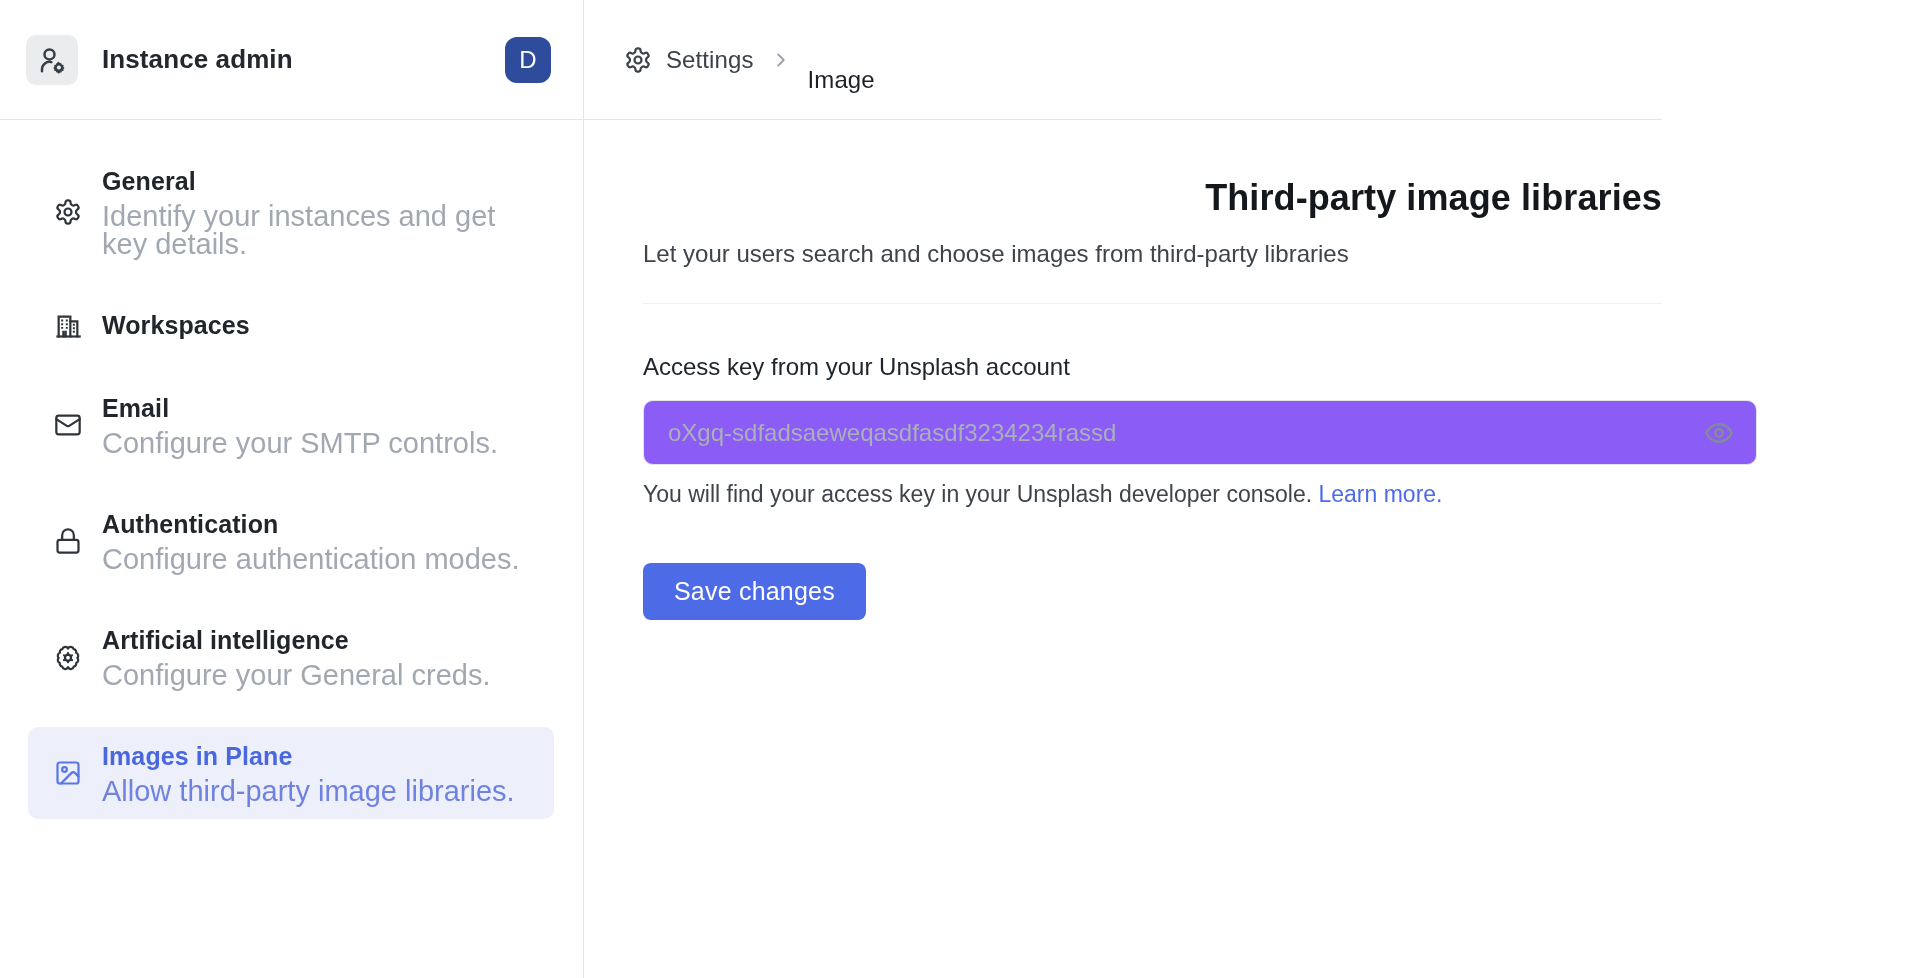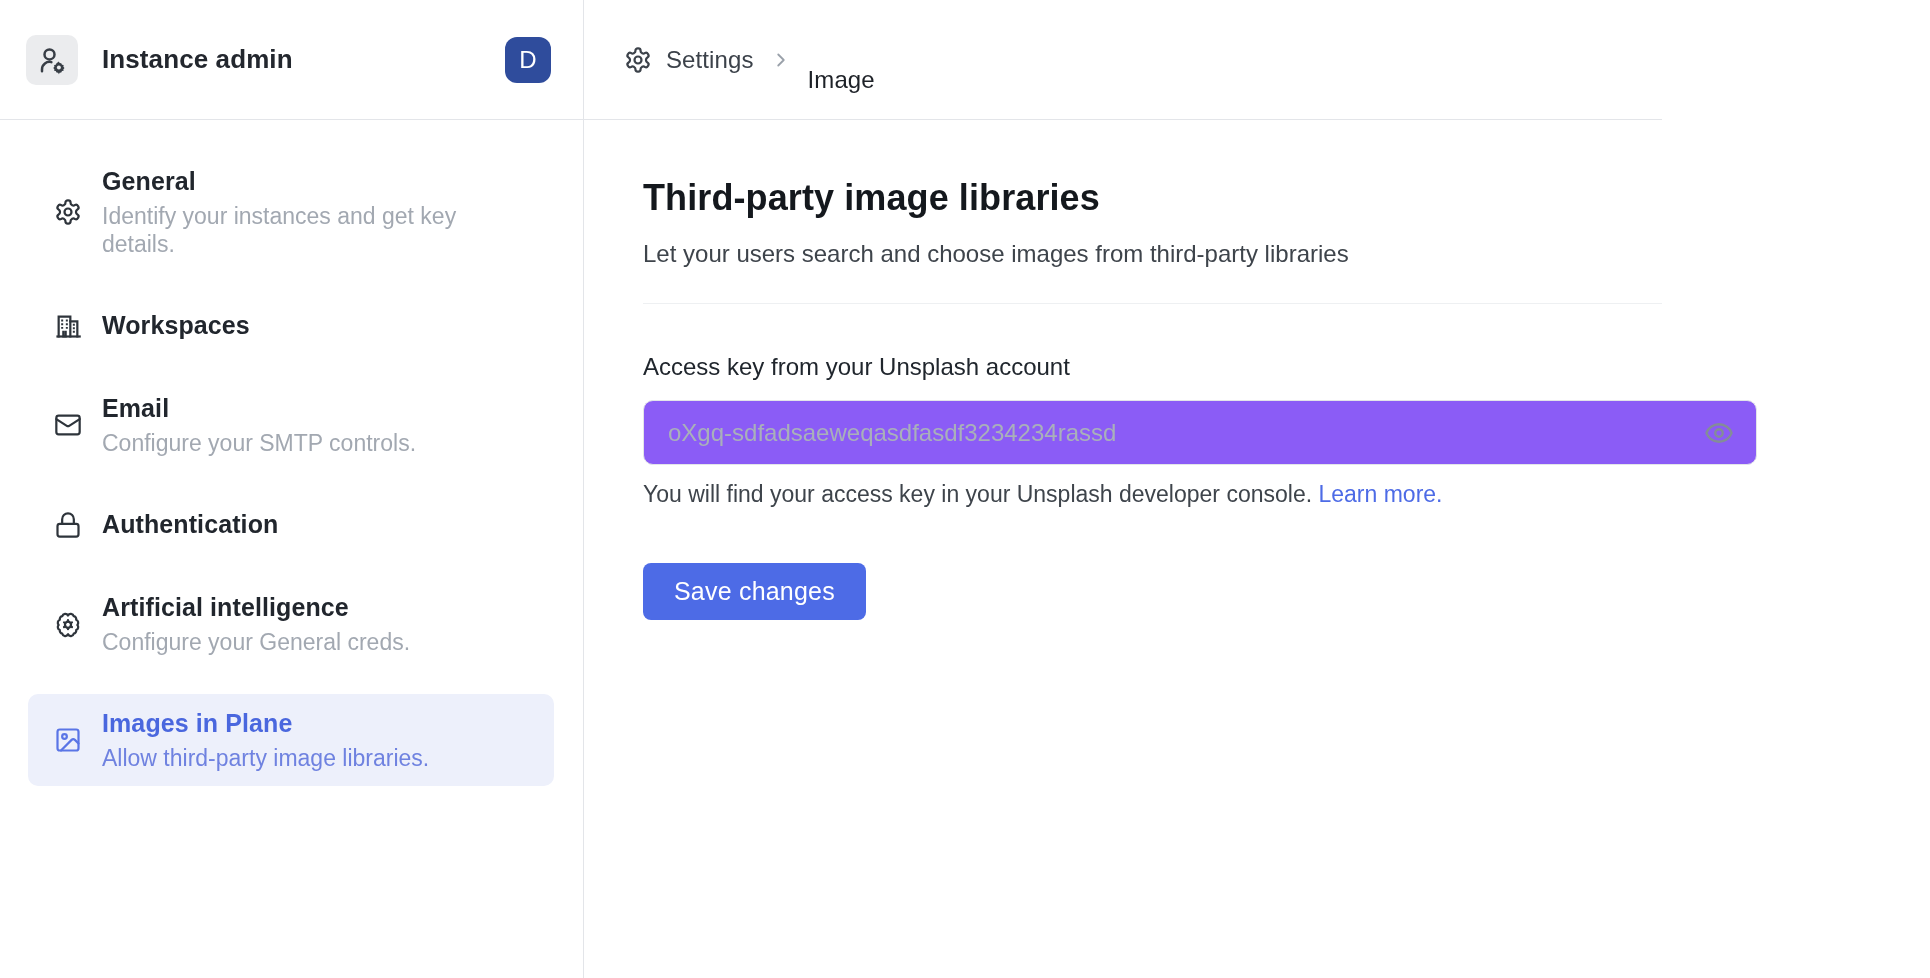--- a/index.html
+++ b/index.html
@@ -58,21 +58,21 @@
     width: 28px; height: 28px; flex: none;
     color: #2e343b;
     display: flex; align-items: center; justify-content: center;
   }
   .nav-item .nav-text { margin-left: 20px; min-width: 0; }
   .nav-item .nav-label {
     font-size: 25px; font-weight: 600; color: #21262d;
     line-height: 31px; letter-spacing: 0.1px;
   }
   .nav-item .nav-desc {
-    font-size: 23px; font-weight: 400; color: #a2a8b1;
+    font-size: 29px; font-weight: 400; color: #a2a8b1;
     line-height: 28px; margin-top: 5px;
   }
   .nav-item.active { background: #edf0fb; }
   .nav-item.active .nav-icon { color: #5a75e6; }
   .nav-item.active .nav-label { color: #4a67de; }
   .nav-item.active .nav-desc { color: #6f82e0; }
 
   
   .main { flex: 1; display: flex; flex-direction: column; min-width: 0; }
   .main-header {
@@ -85,21 +85,21 @@
   .crumb {
     font-size: 24px; color: #3c424a; margin-left: 14px;
     cursor: pointer; letter-spacing: 0.1px;
   }
   .crumb-sep { color: #9aa1aa; margin: 0 4px 0 16px; display: flex; align-items: center; }
   .crumb.current { color: #1d2127; font-weight: 500; margin-left: 12px; cursor: default; margin-top: 40px; }
 
   .content { padding: 56px 0 0 59px; }
   .page-title {
     font-size: 36px; font-weight: 600; color: #14181d;
-    line-height: 44px; letter-spacing: 0.1px;
+    line-height: 44px; letter-spacing: 0.1px; text-align: right;
   }
   .page-subtitle {
     font-size: 24px; color: #3e444b; line-height: 32px;
     margin-top: 18px;
   }
   .section-divider {
     border: none; border-top: 1px solid #eef0f2;
     margin-top: 33px;
   }
 
@@ -219,20 +219,21 @@
 
       <div class="nav-item">
         <span class="nav-icon">
           <svg width="28" height="28" viewBox="0 0 24 24" fill="none" stroke="currentColor" stroke-width="1.9" stroke-linecap="round" stroke-linejoin="round">
             <rect width="18" height="11" x="3" y="11" rx="2"></rect>
             <path d="M7 11V7a5 5 0 0 1 10 0v4"></path>
           </svg>
         </span>
         <span class="nav-text">
           <div class="nav-label">Authentication</div>
+          <div class="nav-desc">Configure authentication modes.</div>
         </span>
       </div>
 
       <div class="nav-item">
         <span class="nav-icon">
           <svg width="28" height="28" viewBox="0 0 24 24" fill="none" stroke="currentColor" stroke-width="1.9" stroke-linecap="round" stroke-linejoin="round">
             <path d="M12 4.8a2.6 2.6 0 0 1 4.9.5 2.6 2.6 0 0 1 2.1 3.1 2.7 2.7 0 0 1 1 4.4 2.7 2.7 0 0 1-1 4.4 2.6 2.6 0 0 1-2.1 3.1 2.6 2.6 0 0 1-4.9.5 2.6 2.6 0 0 1-4.9-.5 2.6 2.6 0 0 1-2.1-3.1 2.7 2.7 0 0 1-1-4.4 2.7 2.7 0 0 1 1-4.4 2.6 2.6 0 0 1 2.1-3.1 2.6 2.6 0 0 1 4.9-.5Z"></path>
             <circle cx="12" cy="12.6" r="2.6"></circle>
             <path d="M12 8.7v1.3M12 15.2v1.3M15.4 10.6l-1.1.7M9.7 13.9l-1.1.7M15.4 14.6l-1.1-.7M9.7 11.3l-1.1-.7"></path>
           </svg>

